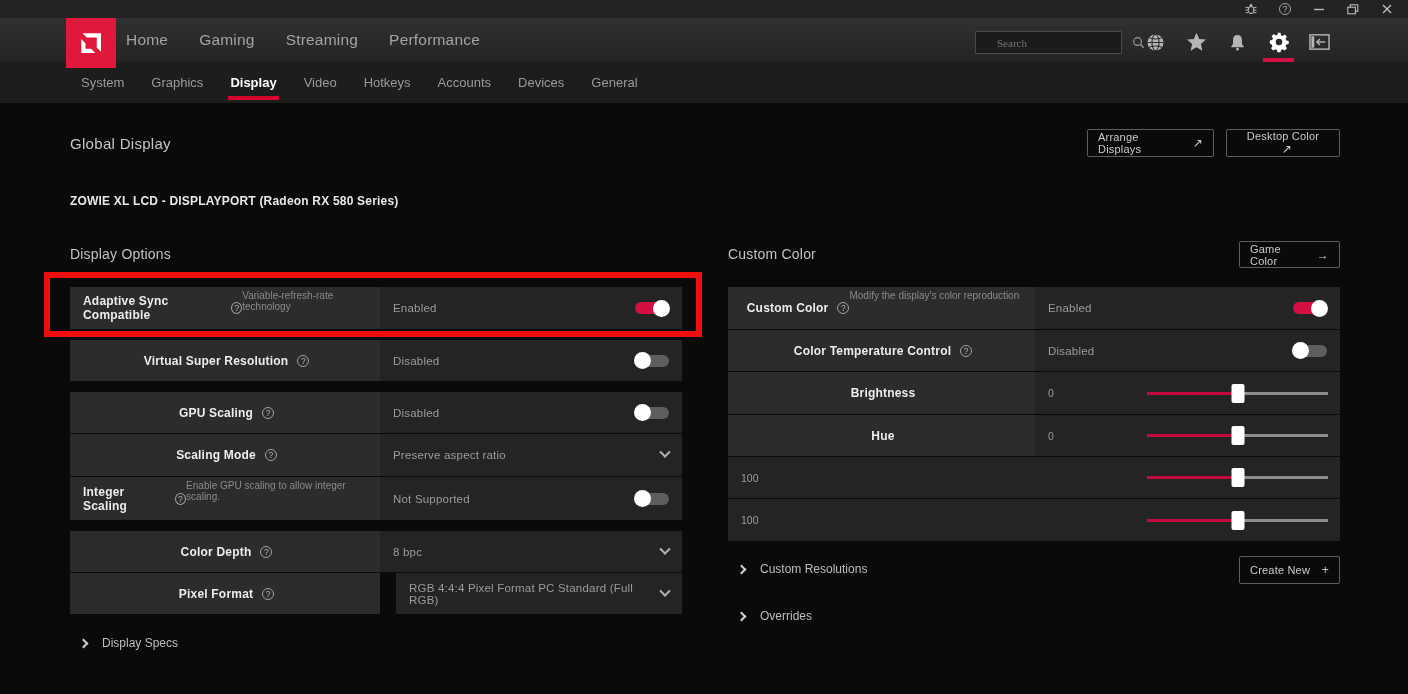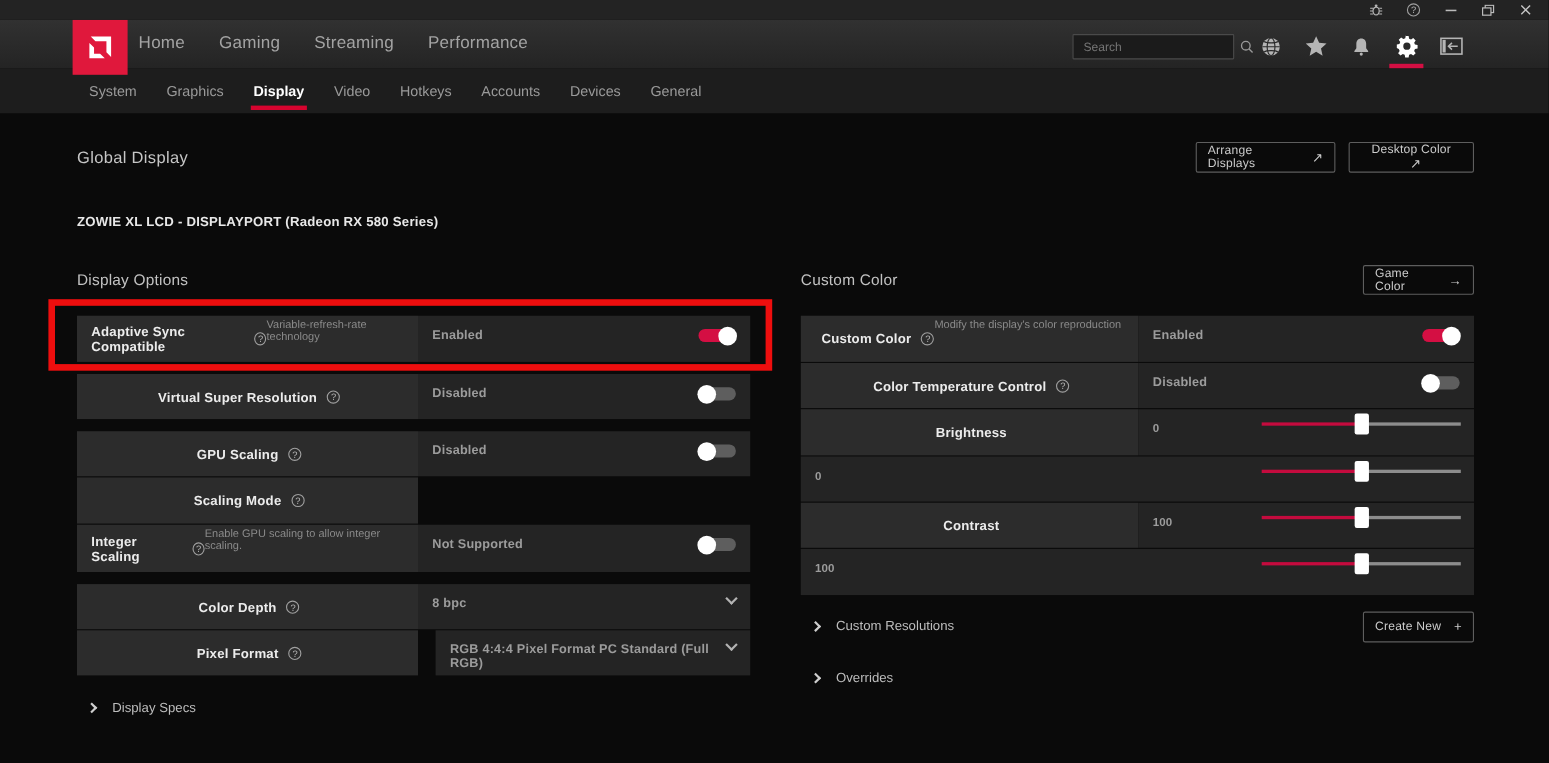--- a/index.html
+++ b/index.html
@@ -18,21 +18,21 @@
   
   .navbar { position:absolute; top:18px; left:0; width:1408px; height:44px;
     background:linear-gradient(#313131,#242424); z-index:10; }
   .logo { position:absolute; top:18px; left:66px; width:50px; height:50px; background:#e0183c;
     display:flex; align-items:center; justify-content:center; z-index:15; }
   .nav-items { position:absolute; top:18px; left:126px; height:44px; display:flex; align-items:center; gap:31px; z-index:11; }
   .nav-item { font-size:15.5px; color:#a3a3a3; letter-spacing:0.2px; cursor:default; }
   .search-box { position:absolute; top:31px; left:975px; width:147px; height:23px; background:#1b1b1b;
     border:1px solid #4a4a4a; border-radius:1px; display:flex; align-items:center; z-index:11; }
   .search-box input { flex:1; background:transparent; border:none; outline:none; color:#9a9a9a;
-    font-size:11px; padding-left:9px; font-family:Liberation Sans, sans-serif; }
+    font-size:11px; padding-left:21px; font-family:Liberation Serif, serif; }
   .search-box .mag { padding-right:7px; display:flex; }
   .nav-icons { position:absolute; top:26px; left:1135px; display:flex; z-index:11; }
   .nav-ic { width:41px; height:32px; display:flex; align-items:center; justify-content:center; position:relative; }
   .nav-ic.active::after { content:""; position:absolute; left:5px; right:5px; bottom:-4px; height:4px; background:#d40f43; }
   
   .subnav { position:absolute; top:62px; left:0; width:1408px; height:41px; background:#1d1d1d;
     display:flex; align-items:center; padding-left:81px; gap:27px; z-index:9; }
   .tab { font-size:13px; color:#9a9a9a; position:relative; cursor:default; }
   .tab.active { color:#fff; font-weight:bold; }
   .tab.active::after { content:""; position:absolute; left:-2px; right:-2px; bottom:-10px; height:4px; background:#d6042f; }
@@ -43,21 +43,21 @@
   .btn { position:absolute; height:28px; border:1px solid #5e5e5e; border-radius:2px; background:transparent;
     color:#cbcbcb; font-size:11px; display:flex; align-items:center; justify-content:space-between;
     padding:0 10px; cursor:default; letter-spacing:0.2px; }
   .btn .arr { font-size:12px; color:#cbcbcb; margin-left:8px; }
   
   .row { position:absolute; display:flex; }
   .lp { left:70px; width:612px; }
   .rp { left:728px; width:612px; }
   .cell-l { background:#2c2c2c; display:flex; flex-direction:row; justify-content:center; padding:0 10px 0 13px; }
   .lp .cell-l { width:310px; } .rp .cell-l { width:307px; }
-  .cell-r { flex:1; background:#242424; display:flex; padding:12px 13px;font-weight:bold; }
+  .cell-r { flex:1; background:#242424; display:flex; align-items:center; padding:12px 13px; }
   .lbl-line { display:flex; align-items:center; gap:9px; }
   .lbl { font-size:12px; font-weight:bold; color:#ececec; letter-spacing:0.2px; }
   .sub { font-size:10px; color:#8a8a8a; margin-top:3px; }
   .val { font-size:11.5px; color:#9c9c9c; flex:1; letter-spacing:0.2px; }
   .val-num { width:96px; font-size:10.5px; color:#9c9c9c; }
   
   .toggle { width:34px; height:12px; border-radius:7px; background:#5e5e5e; position:relative; flex:none; cursor:default; }
   .toggle .knob { width:17px; height:17px; border-radius:50%; background:#fff; position:absolute; top:-2.5px; left:-1px; }
   .toggle.on { background:#d40f43; }
   .toggle.on .knob { left:auto; right:-1px; }
@@ -242,20 +242,24 @@
   </div>
 </div>
 
 <div class="row lp" style="top:434px; height:42px;">
   <div class="cell-l">
     <div class="lbl-line">
         <span class="lbl">Scaling Mode</span>
         <span class="helpcircle">?</span>
       </div>
   </div>
+  <div class="cell-r">
+    <span class="val">Preserve aspect ratio</span>
+    <span class="chev-down"></span>
+  </div>
 </div>
 
 <div class="row lp" style="top:477px; height:43px;">
   <div class="cell-l">
     <div class="lbl-line">
         <span class="lbl">Integer Scaling</span>
         <span class="helpcircle">?</span>
       </div>
     <div class="sub">Enable GPU scaling to allow integer scaling.</div>
   </div>
@@ -339,36 +343,36 @@
     <span class="val-num">0</span>
     <div class="slider">
         <div class="fill"></div>
         <div class="rest"></div>
         <div class="thumb"></div>
       </div>
   </div>
 </div>
 
 <div class="row rp" style="top:415px; height:41px;">
+  <div class="cell-l">
+    <div class="lbl-line">
+        <span class="lbl">Hue</span>
+      </div>
+  </div>
   <div class="cell-r" style="padding-right:12px;">
     <span class="val-num">0</span>
     <div class="slider">
         <div class="fill"></div>
         <div class="rest"></div>
         <div class="thumb"></div>
       </div>
   </div>
 </div>
 
 <div class="row rp" style="top:457px; height:41px;">
-  <div class="cell-l">
-    <div class="lbl-line">
-        <span class="lbl">Contrast</span>
-      </div>
-  </div>
   <div class="cell-r" style="padding-right:12px;">
     <span class="val-num">100</span>
     <div class="slider">
         <div class="fill"></div>
         <div class="rest"></div>
         <div class="thumb"></div>
       </div>
   </div>
 </div>
 

